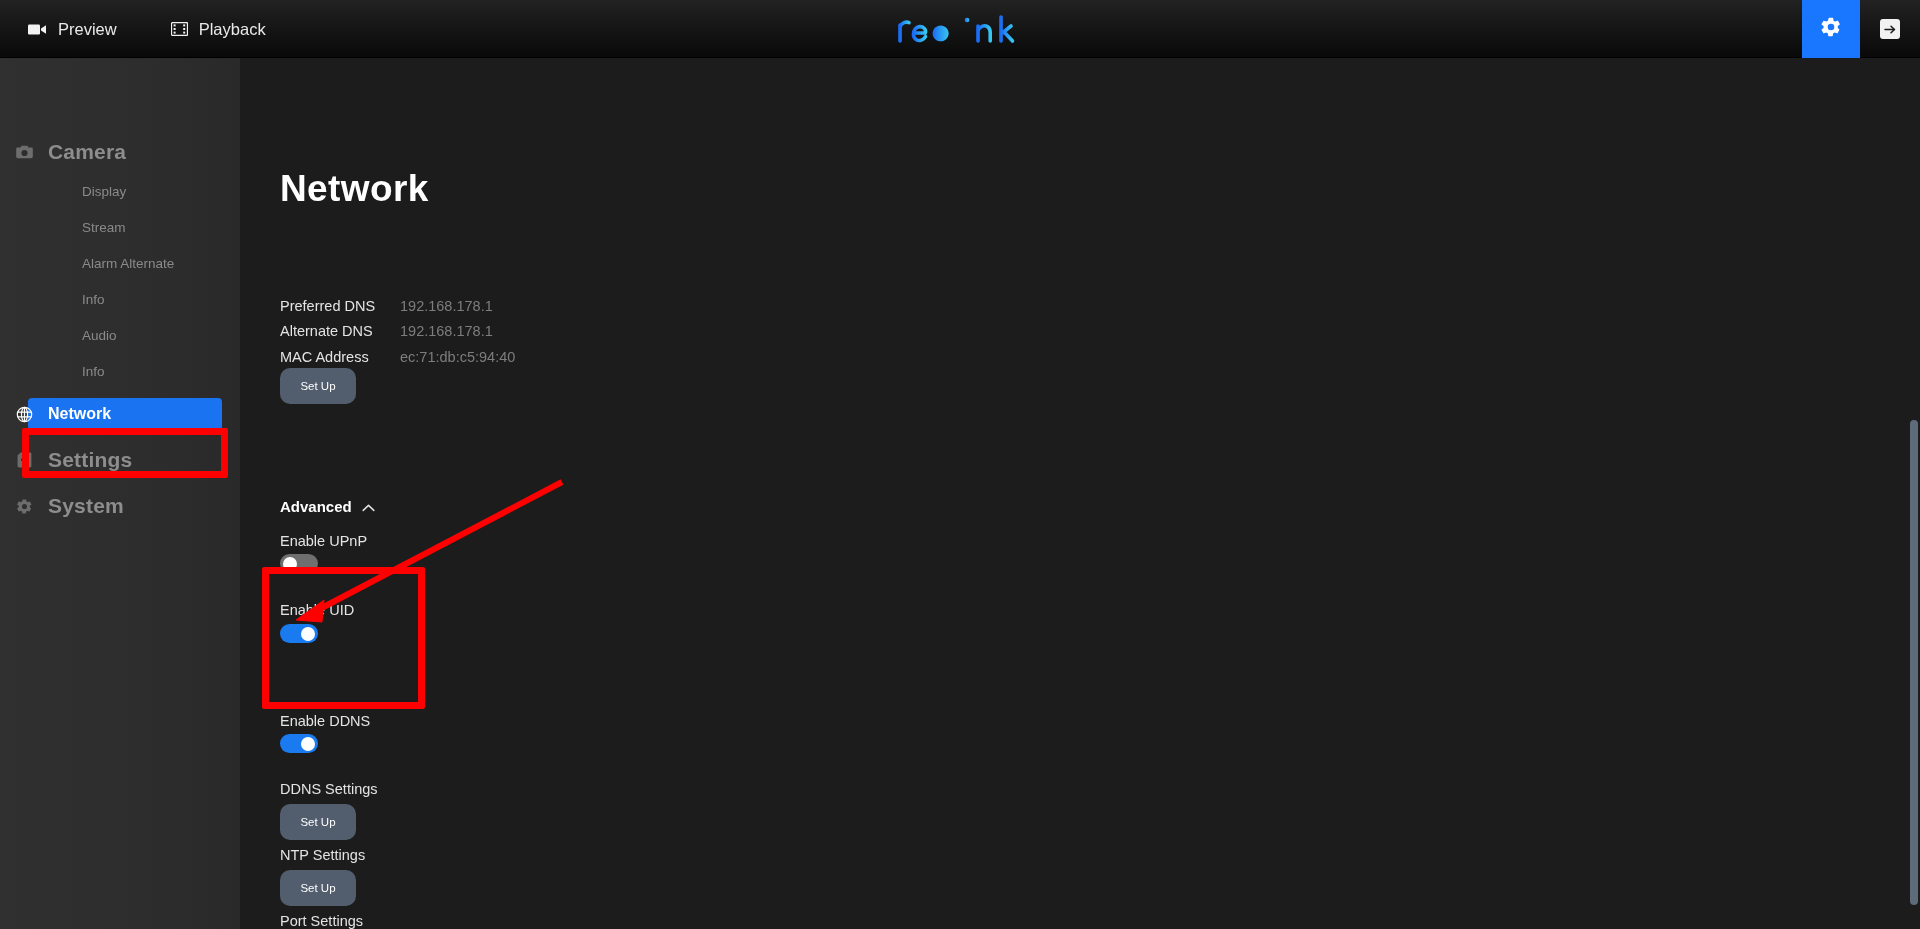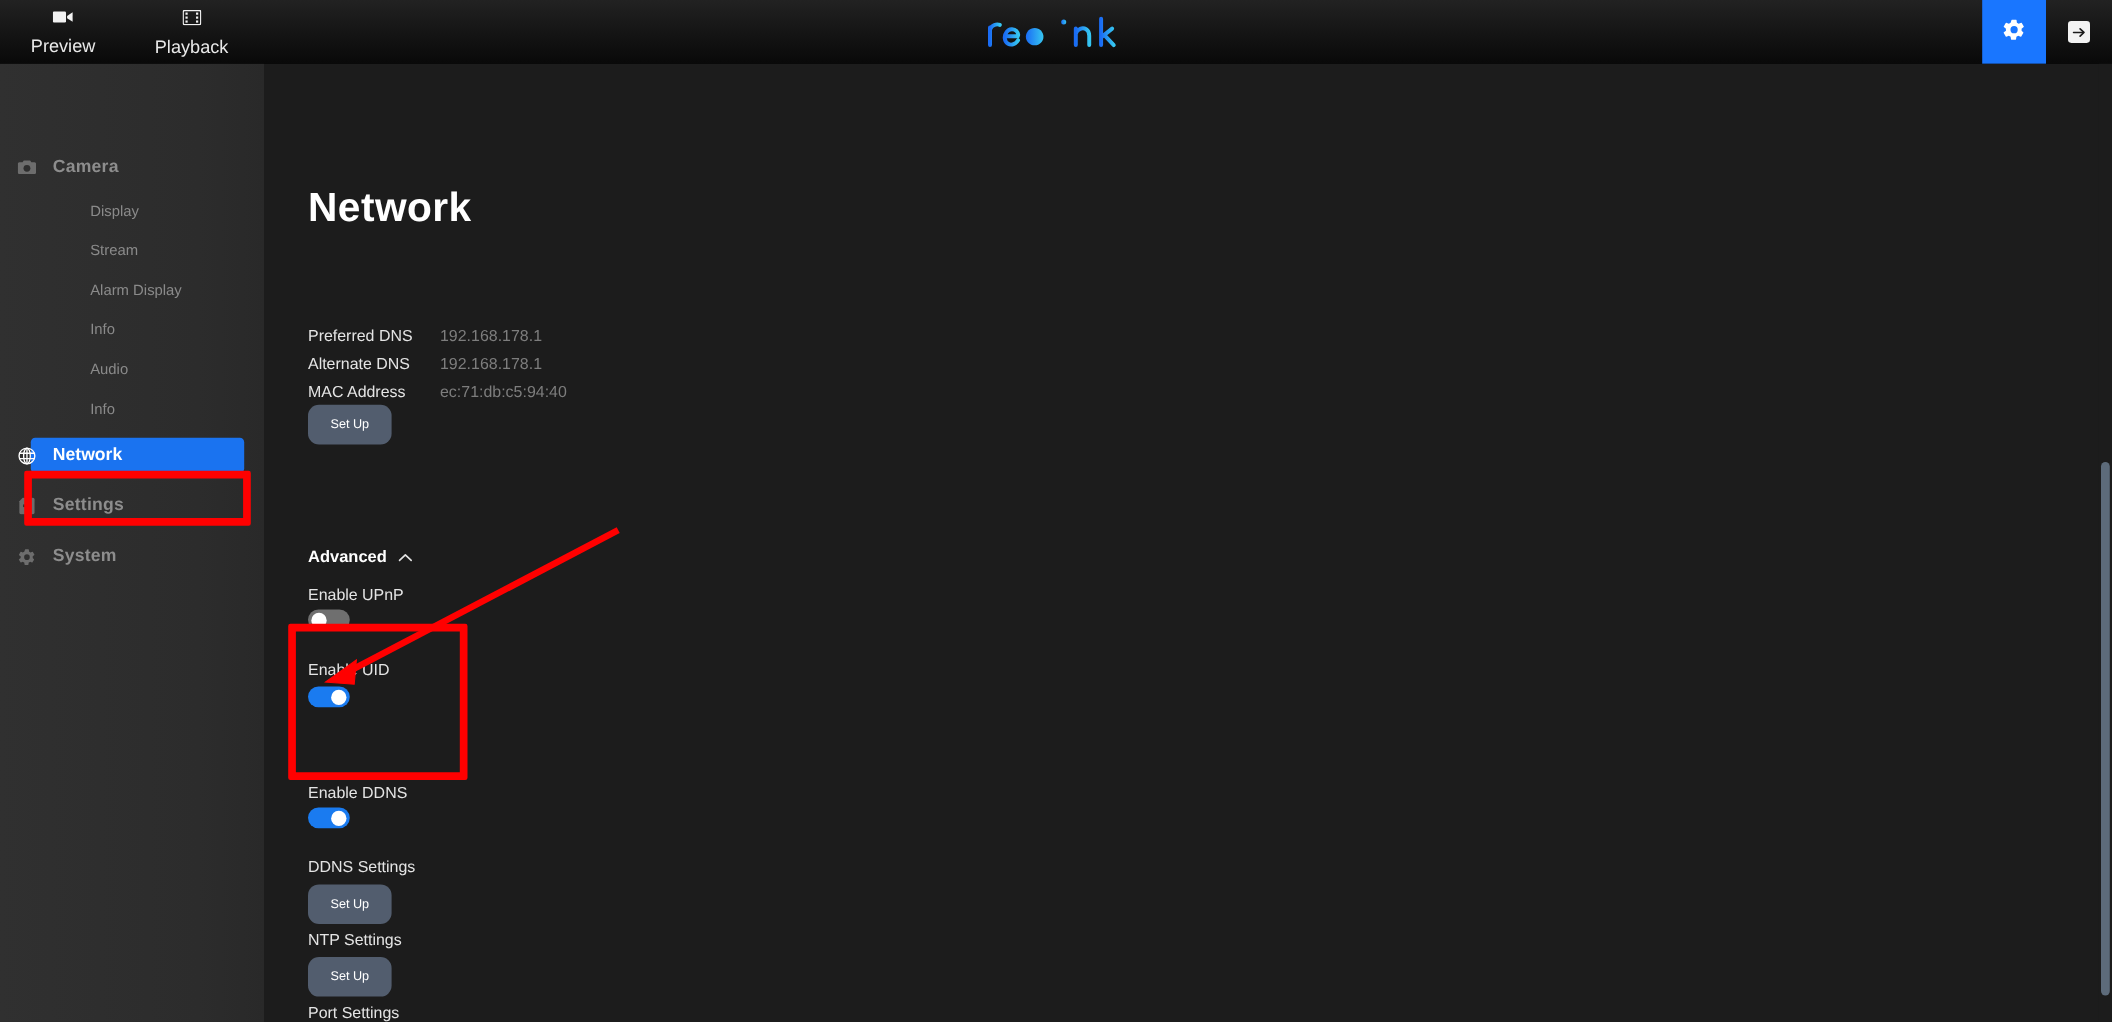--- a/index.html
+++ b/index.html
@@ -26,21 +26,20 @@
     display: flex; align-items: center;
     gap: 54px;
     padding-left: 28px;
   }
   .topnav-item {
     display: flex; align-items: center; gap: 11px;
     height: 41px;
     color: #e9e9e9;
     font-size: 16.5px;
     cursor: pointer;
-    flex-direction: column;
   }
   .topnav-item .glyph { display: flex; align-items: center; }
 
   .logo {
     position: absolute;
     left: 0; right: 0; top: 11px;
     text-align: center;
     pointer-events: none;
   }
 
@@ -79,21 +78,21 @@
     height: 32px;
     margin-top: 14px;
     cursor: pointer;
   }
   .nav-group .ico {
     width: 48px;
     display: flex; justify-content: center; align-items: center;
     color: #6d6d6d;
   }
   .nav-group .txt {
-    font-size: 16px;
+    font-size: 21px;
     font-weight: bold;
     color: #8d8d8d;
     letter-spacing: .2px;
   }
   .nav-sub {
     height: 26px;
     display: flex; align-items: center;
     padding-left: 82px;
     margin-top: 10px;
     font-size: 13.5px;
@@ -327,21 +326,21 @@
     </span>
     <span class="txt">Camera</span>
   </div>
   <div class="nav-sub">
       <span>Display</span>
     </div>
   <div class="nav-sub">
       <span>Stream</span>
     </div>
   <div class="nav-sub">
-      <span>Alarm Display</span>
+      <span>Alarm Alternate</span>
     </div>
   <div class="nav-sub">
       <span>Info</span>
     </div>
   <div class="nav-sub">
       <span>Audio</span>
     </div>
   <div class="nav-sub">
       <span>Info</span>
     </div>

